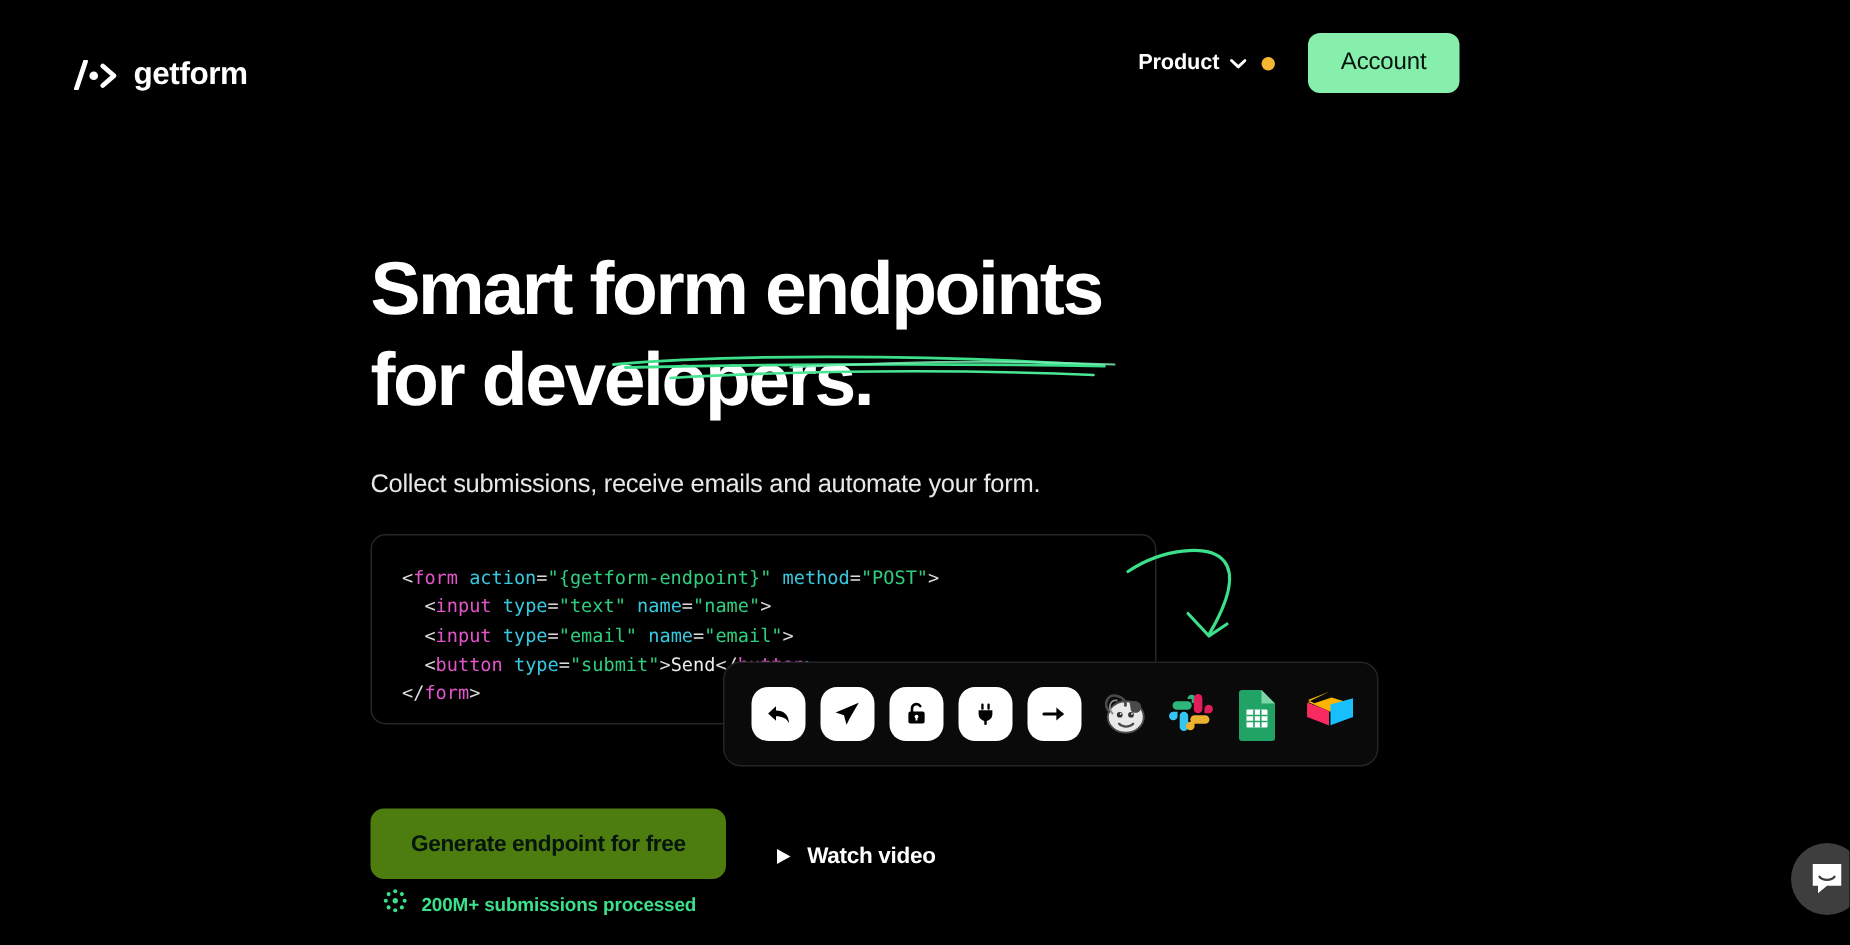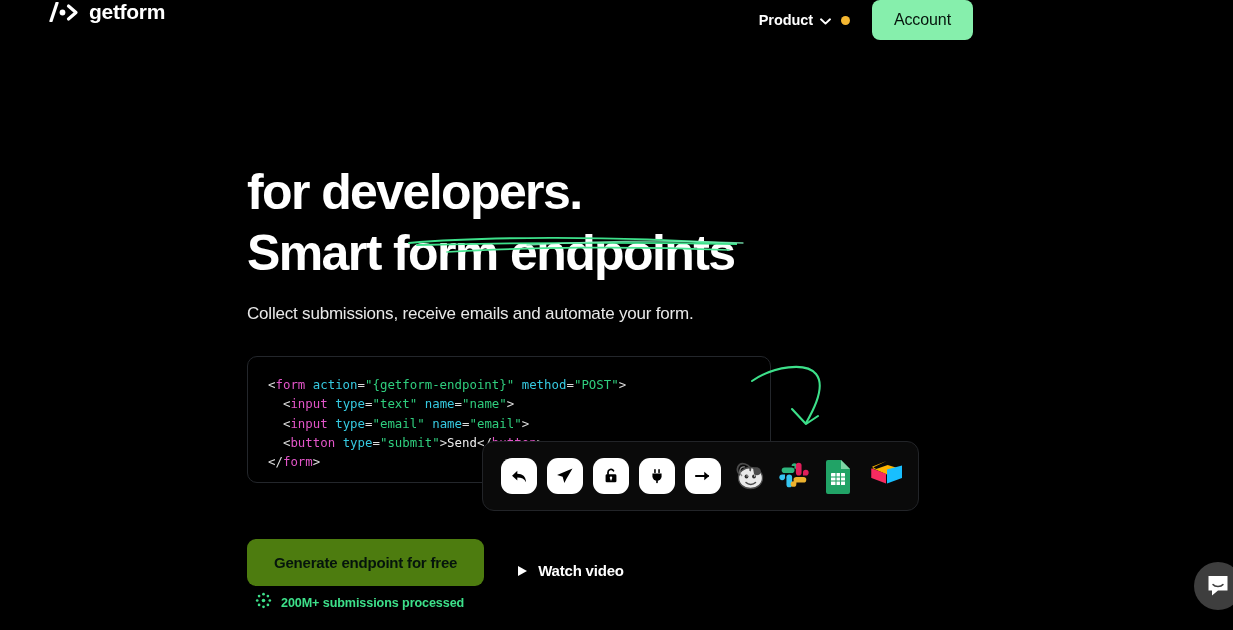--- a/index.html
+++ b/index.html
@@ -7,21 +7,21 @@
     width: 1233px; height: 630px;
     background: #000000;
     font-family: "Liberation Sans", sans-serif;
     overflow: hidden;
   }
   .page { position: relative; width: 1233px; height: 630px; background:#000; }
 
   
   .header {
     position: absolute; top: 0; left: 0; width: 1024px; height: 62px;
-    display: flex; align-items: flex-start; justify-content: space-between;
+    display: flex; align-items: flex-end; justify-content: space-between;
     padding: 0 51px 0 48px;
   }
   .logo { display: flex; align-items: center; gap: 9px; }
   .logo-mark { display:flex; align-items:center; height: 22px; }
   .logo-text {
     color:#fff; font-size: 21px; font-weight: 700; letter-spacing:-0.3px;
   }
   .nav-right { display:flex; align-items:center; gap: 22px; }
   .nav-product { display:flex; align-items:center; gap:7px; cursor:pointer; }
   .nav-product-label { color:#fff; font-size:14.5px; font-weight:600; letter-spacing:-0.1px;}
@@ -41,21 +41,21 @@
   .hero-inner { padding-left: 247px; padding-top: 100px; position: relative; }
   .headline {
     color:#fff; font-size: 50px; line-height: 61px; font-weight: 700;
     letter-spacing: -1.6px; position: relative; width: 640px;
   }
   .headline-line { display:block; position:relative; }
   .underline-svg {
     position:absolute; left: 160px; top: 48px; pointer-events:none;
   }
   .subtitle {
-    color:#E8E8E8; font-size: 17px; font-weight: 400; margin-top: 20px;
+    color:#E8E8E8; font-size: 17px; font-weight: 400; margin-top: 29px;
     letter-spacing: -0.2px;
   }
 
   
   .code-block {
     position: absolute; left: 247px; top: 356px;
     width: 524px; height: 127px;
     border: 1px solid #23262B; border-radius: 10px;
     background: #000; padding: 18px 0 0 20px;
     font-family: "DejaVu Sans Mono", monospace;
@@ -146,22 +146,22 @@
         </span>
         <span class="dot-badge"></span>
       </div>
       <button class="account-btn">Account</button>
     </div>
   </div>
 
   <div class="hero">
     <div class="hero-inner">
       <h1 class="headline">
+        <span class="headline-line">Smart form endpoints</span>
         <span class="headline-line">for developers.</span>
-        <span class="headline-line">Smart form endpoints</span>
         <span class="underline-svg">
           <svg width="345" height="26" viewBox="0 0 345 26">
             <path d="M2 12 C70 6, 200 4, 330 13 C270 12, 140 11, 10 14" stroke="#3DE08A" stroke-width="1.9" fill="none" stroke-linecap="round"></path>
             <path d="M40 21 C120 16, 230 15, 322 19" stroke="#49E693" stroke-width="1.7" fill="none" stroke-linecap="round"></path>
             <path d="M120 14 C190 10, 265 9, 336 12" stroke="#7CF0B8" stroke-width="1.3" fill="none" stroke-linecap="round" opacity="0.85"></path>
           </svg>
         </span>
       </h1>
       <p class="subtitle">Collect submissions, receive emails and automate your form.</p>
     </div>

